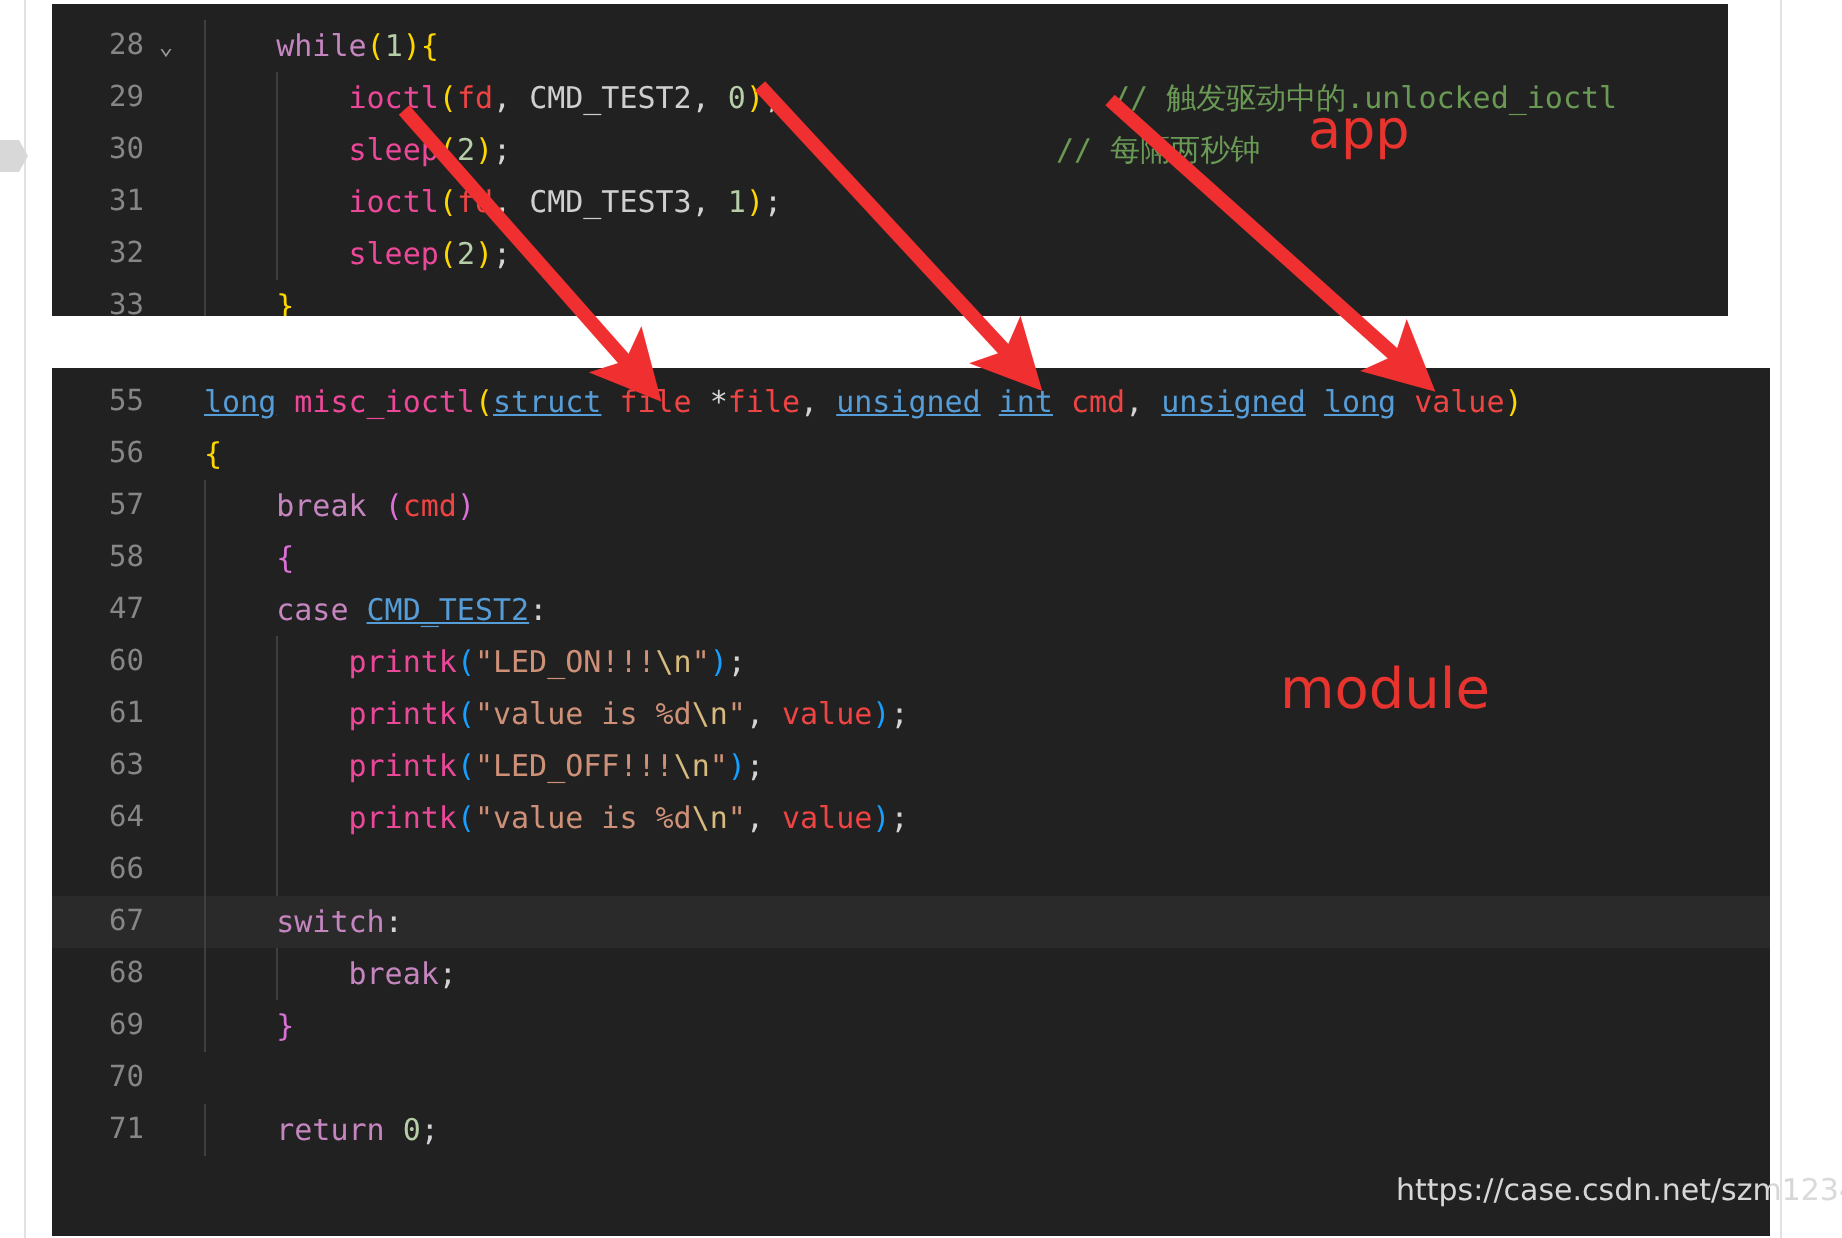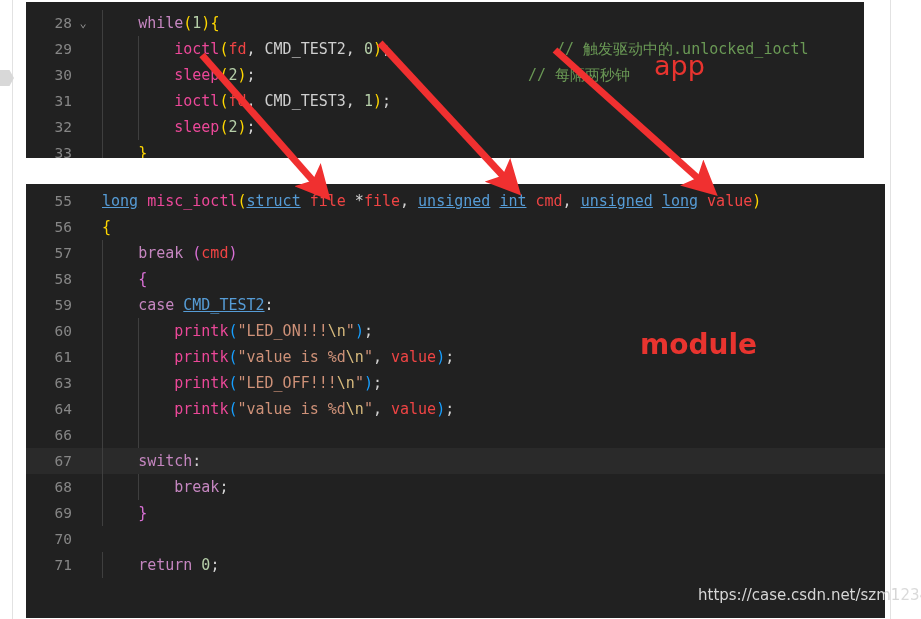--- a/index.html
+++ b/index.html
@@ -90,21 +90,21 @@
   .brk-b   { color: #179fff; }
 
   
   .red-anno {
     position: absolute;
     color: #e8342f;
     font-family: "DejaVu Sans", "Liberation Sans", sans-serif;
     white-space: pre;
   }
   #anno-app    { left: 654px; top: 50px;  font-size: 27px; font-weight: 500; }
-  #anno-module { left: 640px; top: 328px; font-size: 28px; font-weight: 700; }
+  #anno-module { left: 640px; top: 328px; font-size: 28px; font-weight: 400; }
 
   
   .watermark {
     position: absolute;
     left: 698px; top: 586px;
     font-family: "DejaVu Sans", "Liberation Sans", sans-serif;
     font-size: 15px;
     color: #d6d6d6;
     white-space: pre;
   }
@@ -140,21 +140,21 @@
         <div class="comment" style="position: absolute; left: 502px; top: 60px; font-size: 15px; line-height: 26px; white-space: pre; font-family: &quot;DejaVu Sans Mono&quot;, &quot;Liberation Mono&quot;, monospace;">// 每隔两秒钟</div>
       </div>
   </div>
 
   <div class="code-panel" id="panel-module">
     <div class="code-lines" id="lines-module" style="padding-top: 4px;">
         <div class="code-row"><span class="lineno">55</span><span class="fold"></span><span class="code-text"><span class="type">long</span><span class="punc"> </span><span class="fn">misc_ioctl</span><span class="brk-y">(</span><span class="type">struct</span><span class="punc"> </span><span class="var">file</span><span class="punc"> *</span><span class="var">file</span><span class="punc">, </span><span class="type">unsigned</span><span class="punc"> </span><span class="type">int</span><span class="punc"> </span><span class="var">cmd</span><span class="punc">, </span><span class="type">unsigned</span><span class="punc"> </span><span class="type">long</span><span class="punc"> </span><span class="var">value</span><span class="brk-y">)</span></span></div>
         <div class="code-row"><span class="lineno">56</span><span class="fold"></span><span class="code-text"><span class="brk-y">{</span></span></div>
         <div class="code-row"><span class="lineno">57</span><span class="fold"></span><span class="code-text">    <span class="kw">break</span><span class="punc"> </span><span class="brk-m">(</span><span class="var">cmd</span><span class="brk-m">)</span></span><div class="guide" style="left: 76px; top: 0px; height: 26px;"></div></div>
         <div class="code-row"><span class="lineno">58</span><span class="fold"></span><span class="code-text">    <span class="brk-m">{</span></span><div class="guide" style="left: 76px; top: 0px; height: 26px;"></div></div>
-        <div class="code-row"><span class="lineno">59</span><span class="fold"></span><span class="code-text">    <span class="kw">case</span><span class="punc"> </span><span class="link">CMD_TEST2</span><span class="punc">:</span></span><div class="guide" style="left: 76px; top: 0px; height: 26px;"></div></div>
+        <div class="code-row"><span class="lineno">47</span><span class="fold"></span><span class="code-text">    <span class="kw">case</span><span class="punc"> </span><span class="link">CMD_TEST2</span><span class="punc">:</span></span><div class="guide" style="left: 76px; top: 0px; height: 26px;"></div></div>
         <div class="code-row"><span class="lineno">60</span><span class="fold"></span><span class="code-text">        <span class="fn">printk</span><span class="brk-b">(</span><span class="str">"LED_ON!!!</span><span class="esc">\n</span><span class="str">"</span><span class="brk-b">)</span><span class="punc">;</span></span><div class="guide" style="left: 76px; top: 0px; height: 26px;"></div><div class="guide" style="left: 112.12px; top: 0px; height: 26px;"></div></div>
         <div class="code-row"><span class="lineno">61</span><span class="fold"></span><span class="code-text">        <span class="fn">printk</span><span class="brk-b">(</span><span class="str">"value is %d</span><span class="esc">\n</span><span class="str">"</span><span class="punc">, </span><span class="var">value</span><span class="brk-b">)</span><span class="punc">;</span></span><div class="guide" style="left: 76px; top: 0px; height: 26px;"></div><div class="guide" style="left: 112.12px; top: 0px; height: 26px;"></div></div>
         <div class="code-row"><span class="lineno">63</span><span class="fold"></span><span class="code-text">        <span class="fn">printk</span><span class="brk-b">(</span><span class="str">"LED_OFF!!!</span><span class="esc">\n</span><span class="str">"</span><span class="brk-b">)</span><span class="punc">;</span></span><div class="guide" style="left: 76px; top: 0px; height: 26px;"></div><div class="guide" style="left: 112.12px; top: 0px; height: 26px;"></div></div>
         <div class="code-row"><span class="lineno">64</span><span class="fold"></span><span class="code-text">        <span class="fn">printk</span><span class="brk-b">(</span><span class="str">"value is %d</span><span class="esc">\n</span><span class="str">"</span><span class="punc">, </span><span class="var">value</span><span class="brk-b">)</span><span class="punc">;</span></span><div class="guide" style="left: 76px; top: 0px; height: 26px;"></div><div class="guide" style="left: 112.12px; top: 0px; height: 26px;"></div></div>
         <div class="code-row"><span class="lineno">66</span><span class="fold"></span><span class="code-text">        </span><div class="guide" style="left: 76px; top: 0px; height: 26px;"></div><div class="guide" style="left: 112.12px; top: 0px; height: 26px;"></div></div>
         <div class="code-row current"><span class="lineno">67</span><span class="fold"></span><span class="code-text">    <span class="kw">switch</span><span class="punc">:</span></span><div class="guide" style="left: 76px; top: 0px; height: 26px;"></div></div>
         <div class="code-row"><span class="lineno">68</span><span class="fold"></span><span class="code-text">        <span class="kw">break</span><span class="punc">;</span></span><div class="guide" style="left: 76px; top: 0px; height: 26px;"></div><div class="guide" style="left: 112.12px; top: 0px; height: 26px;"></div></div>
         <div class="code-row"><span class="lineno">69</span><span class="fold"></span><span class="code-text">    <span class="brk-m">}</span></span><div class="guide" style="left: 76px; top: 0px; height: 26px;"></div></div>
         <div class="code-row"><span class="lineno">70</span><span class="fold"></span><span class="code-text"></span></div>
         <div class="code-row"><span class="lineno">71</span><span class="fold"></span><span class="code-text">    <span class="kw">return</span><span class="punc"> </span><span class="num">0</span><span class="punc">;</span></span><div class="guide" style="left: 76px; top: 0px; height: 26px;"></div></div>

